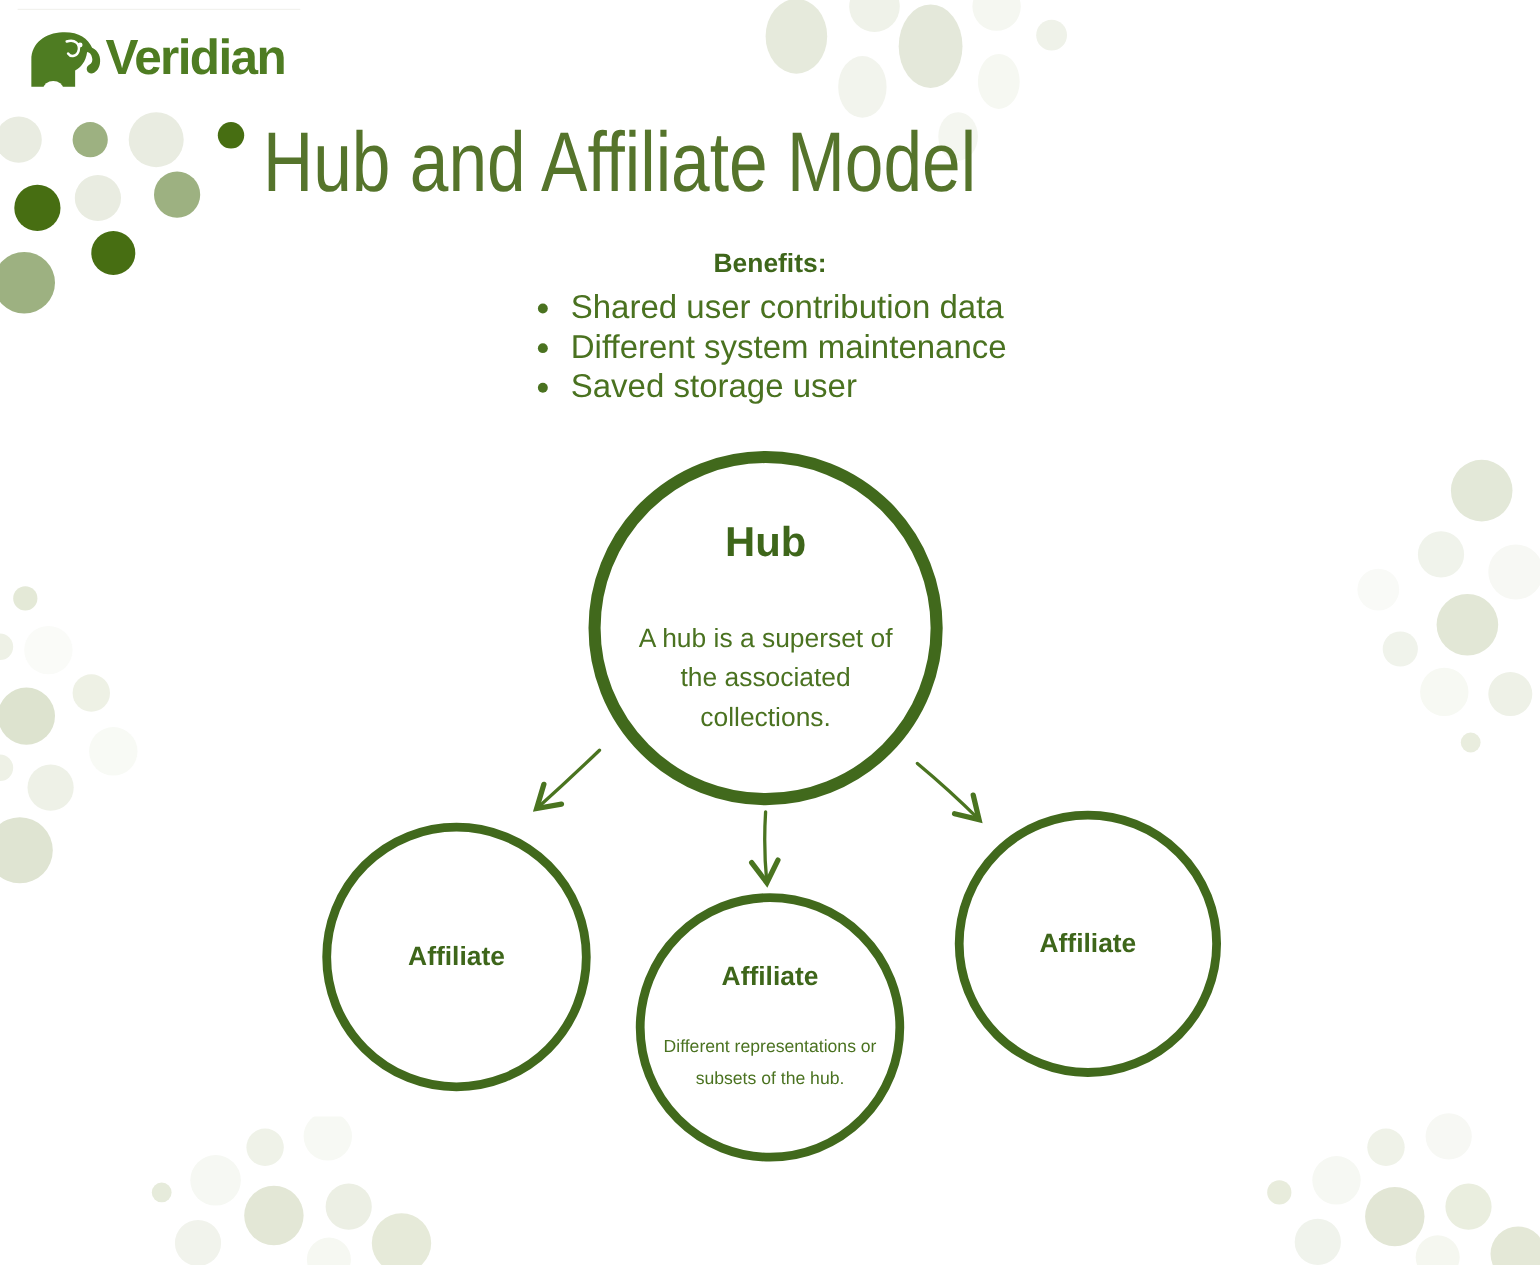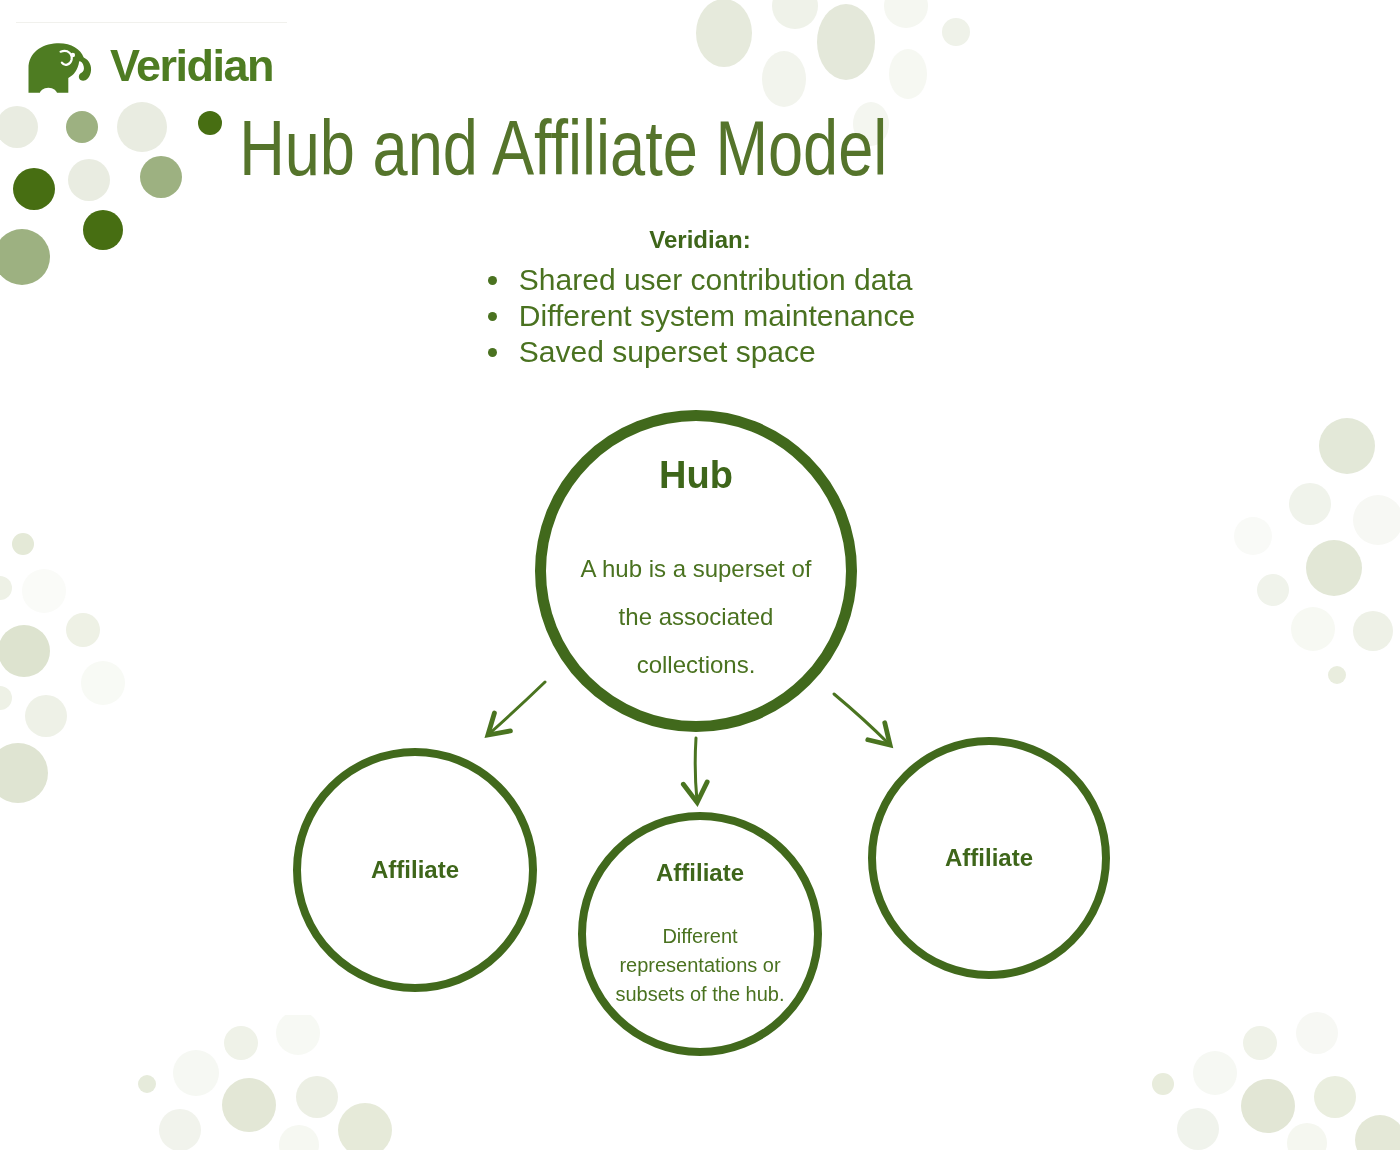--- a/index.html
+++ b/index.html
@@ -11,22 +11,22 @@
     overflow: hidden;
     font-family: "Liberation Sans", sans-serif;
   }
   .abs { position: absolute; }
 
   
   .dots { position: absolute; pointer-events: none; }
 
   
   .logo {
-    position: absolute; left: 16px; top: 22px;
-    display: flex; align-items: center; gap: 14px;
+    position: absolute; left: 16px; top: 8px;
+    display: flex; align-items: center; gap: 0;
     background: #ffffff; border-top: 1px solid #f1f1ed;
     padding: 12px 14px 6px 6px;
   }
   .logo-text {
     font-size: 45px; font-weight: 700; letter-spacing: -1.5px;
     color: #4e7c22;
   }
 
   
   .title-wrap {
@@ -62,23 +62,23 @@
     display: flex; flex-direction: column;
     align-items: center; justify-content: center;
     text-align: center; background: #ffffff; gap: 28px;
   }
   .hub-circle { left: 535px; top: 410px; width: 322px; height: 322px; border-width: 11px; }
   .aff-left   { left: 293px; top: 748px; width: 244px; height: 244px; }
   .aff-mid    { left: 578px; top: 812px; width: 244px; height: 244px; }
   .aff-right  { left: 868px; top: 737px; width: 242px; height: 242px; }
 
   .hub-label { font-size: 38px; font-weight: 700; color: #3e661a; margin-bottom: 20px; }
-  .hub-desc  { font-size: 24px; color: #4a7220; line-height: 48px; width: 268px; }
+  .hub-desc  { font-size: 24px; color: #4a7220; line-height: 36px; width: 268px; }
   .aff-label { font-size: 24px; font-weight: 700; color: #3e661a; }
-  .aff-desc  { font-size: 20px; color: #4a7220; line-height: 29px; width: 198px; margin-top: 7px; }
+  .aff-desc  { font-size: 16px; color: #4a7220; line-height: 29px; width: 198px; margin-top: 7px; }
 </style>
 </head>
 <body>
 
 <svg class="dots" style="left:0;top:100px" width="245" height="195" viewBox="0 0 245 195">
   <circle cx="17" cy="27" r="21" fill="#e9ece1"></circle>
   <circle cx="82" cy="27" r="16" fill="#9db181"></circle>
   <circle cx="142" cy="27" r="25" fill="#e9ece1"></circle>
   <circle cx="210" cy="23" r="12" fill="#476e12"></circle>
   <circle cx="34" cy="89" r="21" fill="#476e12"></circle>
@@ -157,25 +157,25 @@
     </svg>
   </span>
   <span class="logo-text">Veridian</span>
 </div>
 
 <div class="title-wrap">
   <h1 class="title">Hub and Affiliate Model</h1>
 </div>
 
 <div class="benefits">
-  <div class="benefits-heading">Veridian:</div>
+  <div class="benefits-heading">Benefits:</div>
   <ul>
     <li>Shared user contribution data</li>
     <li>Different system maintenance</li>
-    <li>Saved superset space</li>
+    <li>Saved storage user</li>
   </ul>
 </div>
 
 <svg class="abs" style="left:460px;top:660px" width="460" height="160" viewBox="0 0 460 160">
   <defs>
     <marker id="ah" markerWidth="12" markerHeight="12" refX="7" refY="5" orient="auto">
       <path d="M1 1 L7.5 5 L1 9" fill="none" stroke="#4a7420" stroke-width="1.6" stroke-linecap="round"></path>
     </marker>
   </defs>
   <path d="M85 22 Q57 49 29 74" fill="none" stroke="#4a7420" stroke-width="3" stroke-linecap="round" marker-end="url(#ah)"></path>

